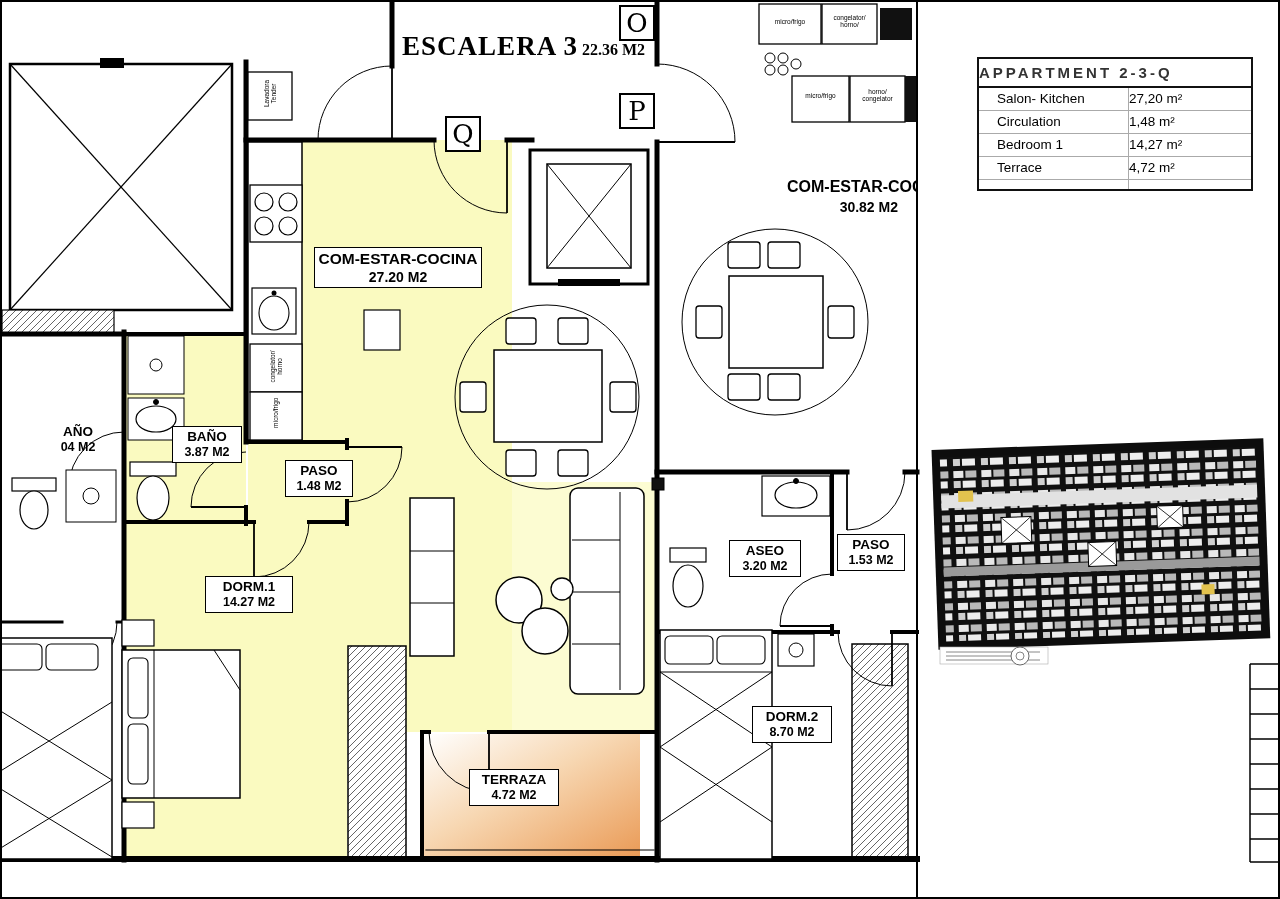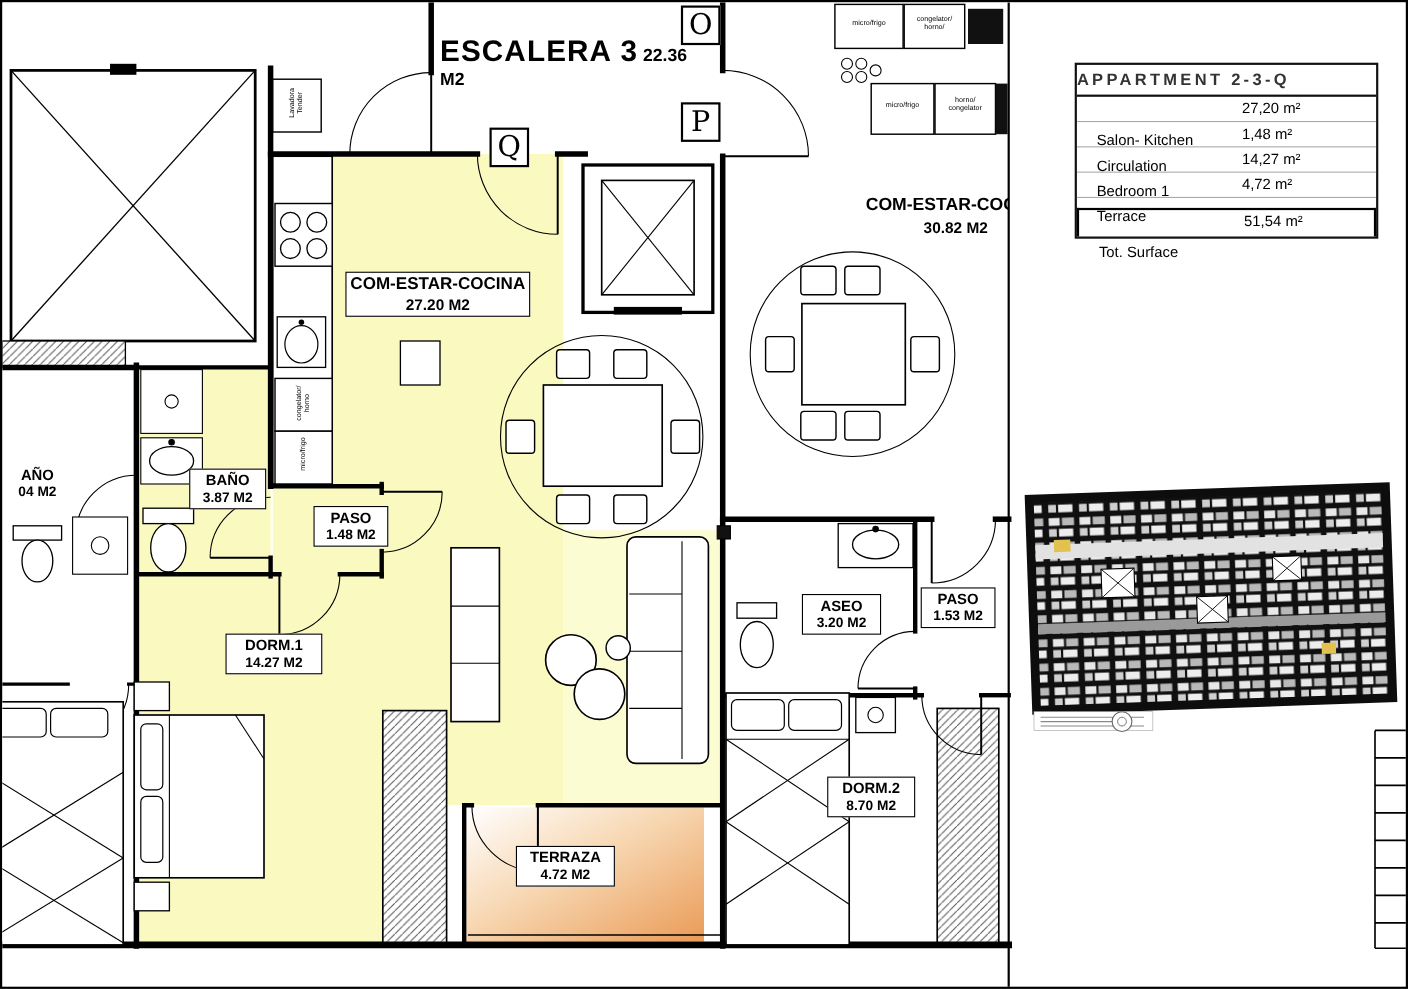--- a/index.html
+++ b/index.html
@@ -6,43 +6,43 @@
   #canvas{position:relative;width:1280px;height:899px;box-sizing:border-box;
           border:2px solid #000;background:#fff;overflow:hidden;
           font-family:"Liberation Sans","DejaVu Sans",sans-serif;color:#000;}
   #plan-svg{position:absolute;left:0;top:0;}
   #plan-labels{position:absolute;left:0;top:0;width:915px;height:899px;overflow:hidden;}
 
   .rlabel{position:absolute;background:#fff;border:1px solid #000;text-align:center;
           padding:2px 3px;line-height:1.2;}
   .rlabel .nm{display:block;font-weight:bold;font-size:13.5px;white-space:nowrap;}
   .rlabel .ar{display:block;font-weight:bold;font-size:12.5px;white-space:nowrap;}
-  .plain{border:none;background:transparent;}
-
-  .esc{position:absolute;left:398px;top:30px;width:245px;text-align:left;}
+  .plain{border:none;background:transparent;margin-left:44px;}
+
+  .esc{position:absolute;left:398px;top:30px;width:245px;text-align:right;font-family:Liberation Serif, serif;}
   .esc .nm{font-weight:bold;font-size:27px;line-height:1.1;letter-spacing:1px;white-space:nowrap;}
   .esc .ar{font-weight:bold;font-size:16px;line-height:1.4;}
 
   .marker{position:absolute;width:32px;height:32px;background:#fff;border:2.5px solid #000;
           display:flex;align-items:center;justify-content:center;
           font-family:"DejaVu Serif","Liberation Serif",serif;font-size:26px;line-height:1;}
 
   .srn{position:absolute;left:785px;top:176px;white-space:nowrap;font-weight:bold;font-size:16px;}
   .sra{position:absolute;left:806px;top:197px;width:90px;text-align:right;font-weight:bold;font-size:14px;}
 
   .vlabel{position:absolute;font-size:6.5px;line-height:1.15;text-align:center;
           white-space:pre-line;transform:rotate(-90deg);}
   .hlabel{position:absolute;font-size:6.5px;line-height:1.15;text-align:center;white-space:pre-line;}
 
   
   .sum-table{position:absolute;left:975px;top:55px;width:272px;border:2px solid #111;background:#fff;}
   .sum-title{height:27px;line-height:27px;font-weight:bold;font-size:15px;
              letter-spacing:3px;color:#333;border-bottom:2px solid #111;}
   .srow{display:flex;height:22px;line-height:22px;font-size:13.5px;border-bottom:1px solid #aaa;}
-  .srow .sl{width:150px;text-align:left;padding-left:18px;border-right:1px solid #aaa;box-sizing:border-box;margin-top:29px;}
+  .srow .sl{width:150px;text-align:left;padding-left:18px;border-right:1px solid #aaa;box-sizing:border-box;}
   .srow .sv{flex:1;text-align:left;}
   .srow.boxed{border:2px solid #000;height:24px;line-height:20px;}
   .srow.spacer{height:9px;border-bottom:none;}
   .srow:last-child{border-bottom:none;}
 </style>
 </head>
 <body>
 
 <div id="canvas">
 
@@ -405,19 +405,15 @@
       <span class="sv">14,27 m²</span>
     </div>
     <div class="srow">
       <span class="sl">Terrace</span>
       <span class="sv">4,72 m²</span>
     </div>
     <div class="srow spacer">
       <span class="sl"></span>
       <span class="sv"></span>
     </div>
-    <div class="srow boxed">
-      <span class="sl">Tot. Surface</span>
-      <span class="sv">51,54 m²</span>
-    </div>
   </div>
 
 </div>
 
 </body></html>

